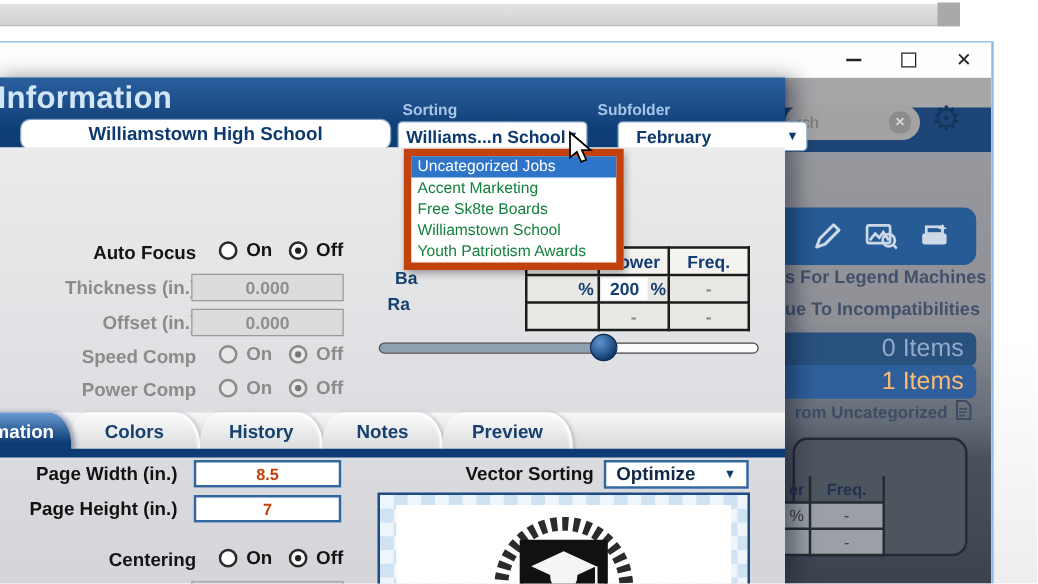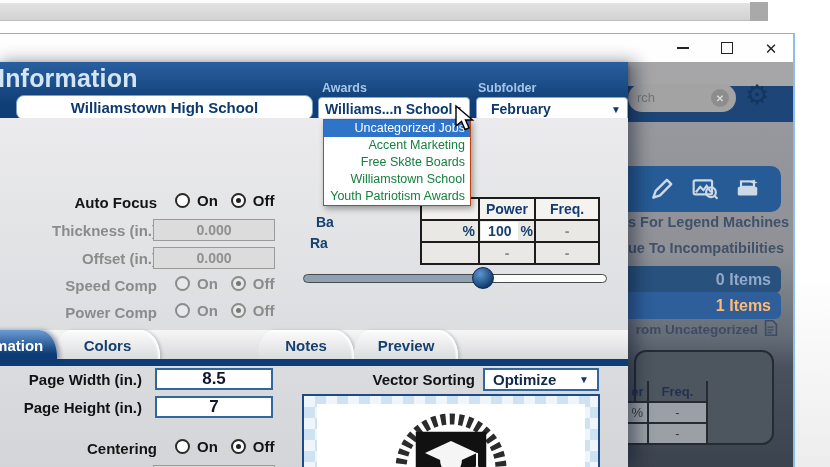--- a/index.html
+++ b/index.html
@@ -31,21 +31,21 @@
   .ba-pill-text { position:absolute; left:9px; top:6px; font-size:13px; color:#757575; }
   .ba-clear { position:absolute; left:83px; top:5px; width:18px; height:18px; border-radius:50%; background:#8d8d8d;
               color:#d9d9d9; font-size:10px; font-weight:bold; display:flex; align-items:center; justify-content:center; }
   .ba-gear { position:absolute; left:117px; top:20px; font-size:27px; color:#15355d; line-height:1; }
   .ba-content { position:absolute; left:0; top:60px; width:100%; height:345px;
                 background:linear-gradient(180deg,#97989d 0,#8f9196 130px,#646c77 215px,#49515c 245px,#3b434e 100%); }
   .ba-toolbar { position:absolute; left:0; top:44px; width:153px; height:46px; background:#265b95; border-radius:0 10px 10px 0; 
                 display:flex; align-items:center; justify-content:center; gap:16px; }
   .ba-toolbar svg { display:block; }
   .ba-line { position:absolute; left:0; width:153px; text-align:right; font-size:14.5px; font-weight:bold; color:#42516a; white-space:nowrap; }
-  .ba-badge { position:absolute; left:0; width:153px; height:27px; border-radius:0 6px 6px 0; font-size:16px; font-weight:bold;
+  .ba-badge { position:absolute; left:0; width:153px; height:27px; border-radius:0 6px 6px 0; font-size:20px; font-weight:normal;
               display:flex; align-items:center; justify-content:flex-end; padding-right:10px; }
   .ba-badge0 { top:144px; background:#28517e; color:#93a9c7; }
   .ba-badge1 { top:170px; background:#2e5f9b; color:#fdba74; }
   .ba-uncat { position:absolute; left:0; top:200px; width:130px; text-align:right; font-size:13.5px; font-weight:bold; color:#3e4c63; white-space:nowrap; }
   .ba-uncat-icon { position:absolute; left:134px; top:197px; }
   .ba-panel { position:absolute; left:6px; top:228px; width:140px; height:95px; background:#4d565f;
               border:2px solid #242b33; border-radius:12px; }
   .ba-table { position:absolute; left:0; top:259px; width:80px; border-collapse:collapse; font-size:13px; }
   .ba-table td { border:2px solid #262b31; height:21px; text-align:center;margin-top:37px; }
   .ba-table .hd { border-top:none; border-left:none; background:transparent; color:#223150; font-weight:bold; }
@@ -61,22 +61,22 @@
   .name-input { position:absolute; left:24px; top:33px; width:297px; height:25px; border-radius:8px; border:1px solid #7e9fc0;
                 background:#fff; font-family:"Liberation Sans",sans-serif; font-size:15px; font-weight:bold; color:#0d3a6e; padding:0 10px;text-align:center; }
   .combo-label { position:absolute; top:19px; font-size:12.5px; font-weight:bold; color:#a6c6e8; }
   .combo { position:absolute; top:35px; width:152px; height:24px; background:#fff; border:1px solid #8aa6c4; border-radius:4px;
            display:flex; align-items:center; font-size:14px; font-weight:bold; color:#0d3a6e; padding:0 6px; }
   .combo .arrow { margin-left:auto; font-size:10px; color:#0d3a6e; }
   .dlg-body { position:absolute; left:0; top:56px; width:100%; height:349px;
               background:linear-gradient(180deg,#ebebed,#d3d5d8); }
 
   
-  .dd-list { position:absolute; left:331px; top:57px; width:148px; background:#fff; border:1px solid #c2410c;
-             box-shadow:2px 3px 6px rgba(0,0,0,.35); z-index:30;text-align:right; }
+  .dd-list { position:absolute; left:331px; top:57px; width:176px; background:#fff; border:6px solid #c2410c;
+             box-shadow:2px 3px 6px rgba(0,0,0,.35); z-index:30; }
   .dd-item { height:17px; line-height:17px; font-size:12.5px; color:#15803d; padding:0 5px; white-space:nowrap; }
   .dd-item.sel { background:#2e74c8; color:#fff; }
 
   
   .flabel { position:absolute; left:0; width:165px; text-align:right; font-size:15px; font-weight:bold; white-space:nowrap; }
   .flabel.dark { color:#141414; }
   .flabel.gray { color:#8b8b8b; }
   .radio-row { position:absolute; left:183px; display:flex; align-items:center; gap:7px; font-size:15px; font-weight:bold; }
   .radio { width:15px; height:15px; border-radius:50%; background:#fdfdfd; border:2px solid #2a2a2a; position:relative; }
   .radio.sel::after { content:""; position:absolute; left:3px; top:3px; width:5px; height:5px; border-radius:50%; background:#222; }
@@ -108,21 +108,21 @@
          font-size:15px; font-weight:bold; color:#16406f;
          background:linear-gradient(180deg,#fcfcfc,#dadbdd); border-radius:16px 20px 0 0 / 24px 26px 0 0;
          box-shadow:inset -2px 1px 2px rgba(255,255,255,.9), 2px 0 3px rgba(120,125,135,.35); }
   .tab.active { background:linear-gradient(180deg,#6a9cd4,#0d3b74 80%); color:#fff;
                 border-radius:0 18px 0 0 / 0 26px 0 0; z-index:2; box-shadow:3px 0 4px rgba(20,40,80,.4); }
   .tab-underline { position:absolute; left:0; top:241px; width:100%; height:7px; background:#0e3c75; }
 
   
   .plabel { position:absolute; width:150px; text-align:right; font-size:15px; font-weight:bold; color:#121212; white-space:nowrap; }
   .pinput { position:absolute; left:163px; width:118px; height:22px; background:#fff; border:2px solid #34669e;
-            font-family:"Liberation Sans",sans-serif; font-size:17px; font-weight:bold; color:#0f172a; text-align:center; }
+            font-family:"Liberation Sans",sans-serif; font-size:13px; font-weight:bold; color:#c2410c; text-align:center; }
   .vs-label { position:absolute; left:295px; top:253px; width:188px; text-align:right; font-size:15px; font-weight:bold; color:#121212; }
   .vs-combo { position:absolute; left:491px; top:250px; width:116px; height:23px; background:#fff; border:2px solid #34669e;
               display:flex; align-items:center; font-size:15px; font-weight:bold; color:#10294a; padding:0 8px;justify-content:flex-end; }
   .vs-combo .arrow { margin-left:auto; font-size:10px; color:#0d3a6e; }
 
   
   .preview { position:absolute; left:310px; top:276px; width:298px; height:131px; border:2px solid #1d4b85;
              background-image:
                linear-gradient(45deg,#cfe2f2 25%,transparent 25%,transparent 75%,#cfe2f2 75%),
                linear-gradient(45deg,#cfe2f2 25%,#eef5fb 25%,#eef5fb 75%,#cfe2f2 75%);
@@ -209,27 +209,27 @@
         </table>
     </div>
   </div>
 
   <div class="dialog">
 
     <div class="dlg-header">
       <div class="dlg-title">Information</div>
 
       <input class="name-input" type="text" value="Williamstown High School" style="">
-      <div class="combo-label" style="left:330px;">Awards</div>
+      <div class="combo-label" style="left:330px;">Sorting</div>
       <div class="combo" style="left:326px;">
         <span>Williams...n School</span>
         <span class="arrow">▼</span>
       </div>
       <div class="combo-label" style="left:486px;">Subfolder</div>
-      <div class="combo" style="left:484px;padding-left:14px;">
+      <div class="combo" style="left:502px;padding-left:14px;">
         <span>February</span>
         <span class="arrow">▼</span>
       </div>
     </div>
 
     <div class="dlg-body">
 
       <div class="flabel dark" style="top:76px;">Auto Focus</div>
       <div class="radio-row en" style="top:74px;">
         <span class="radio"></span>
@@ -265,36 +265,37 @@
 
       <table class="ptable">
         <tbody>
             <tr>
           <td class="hdr" style="width:58px;"></td>
           <td class="hdr" style="width:56px;">Power</td>
           <td class="hdr" style="width:64px;">Freq.</td>
         </tr>
         <tr>
           <td class="cell" style="text-align:right; padding-right:3px; color:#15406f;">%</td>
-          <td class="cell"><span class="p100">100</span><span class="punit">%</span></td>
+          <td class="cell"><span class="p100">200</span><span class="punit">%</span></td>
           <td class="cell">-</td>
         </tr>
         <tr>
           <td class="cell"></td>
           <td class="cell">-</td>
           <td class="cell">-</td>
         </tr>
       </tbody>
         </table>
 
       <div class="slider-track"></div>
       <div class="slider-thumb"></div>
 
       <div class="tabstrip">
         <div class="tab" style="left:63px; width:105px;">Colors</div>
+        <div class="tab" style="left:168px; width:98px;">History</div>
         <div class="tab" style="left:266px; width:96px;">Notes</div>
         <div class="tab" style="left:362px; width:104px;">Preview</div>
         <div class="tab active" style="left:-45px; width:110px;">Information</div>
       </div>
       <div class="tab-underline"></div>
 
       <div class="plabel" style="top:253px;">Page Width (in.)</div>
       <input class="pinput" style="top: 250px;" value="8.5">
 
       <div class="plabel" style="top:281px;">Page Height (in.)</div>

